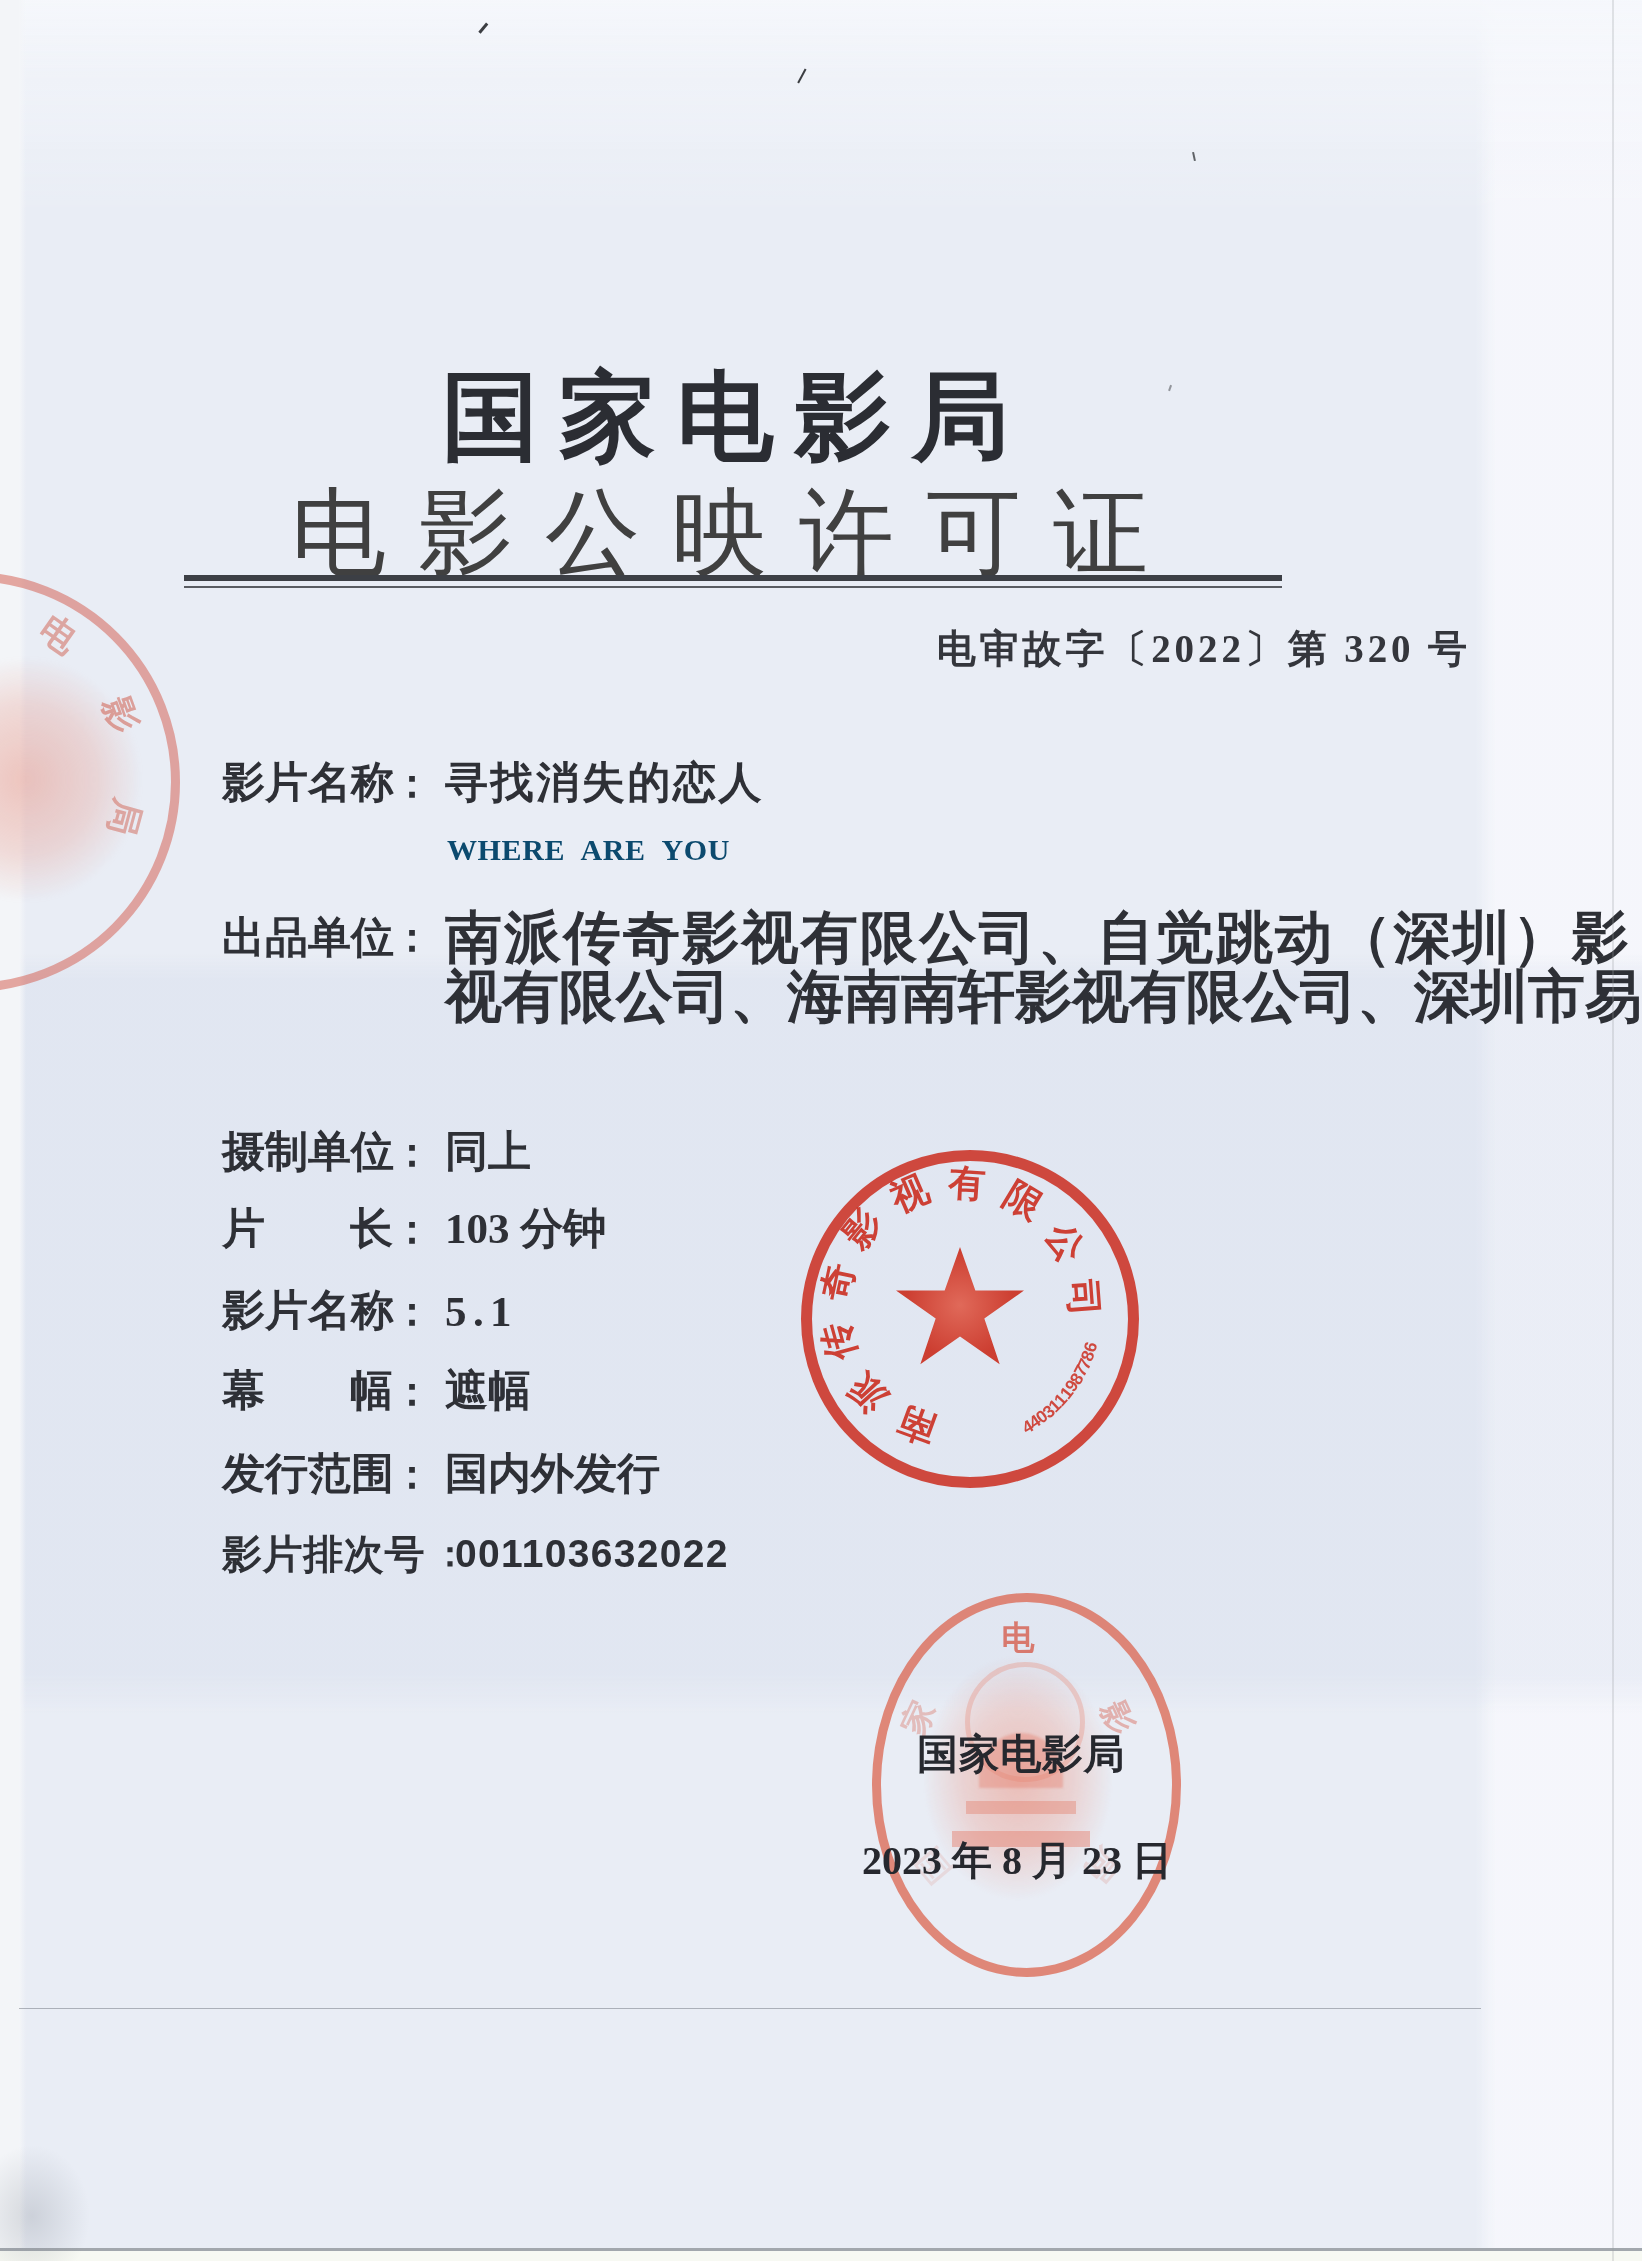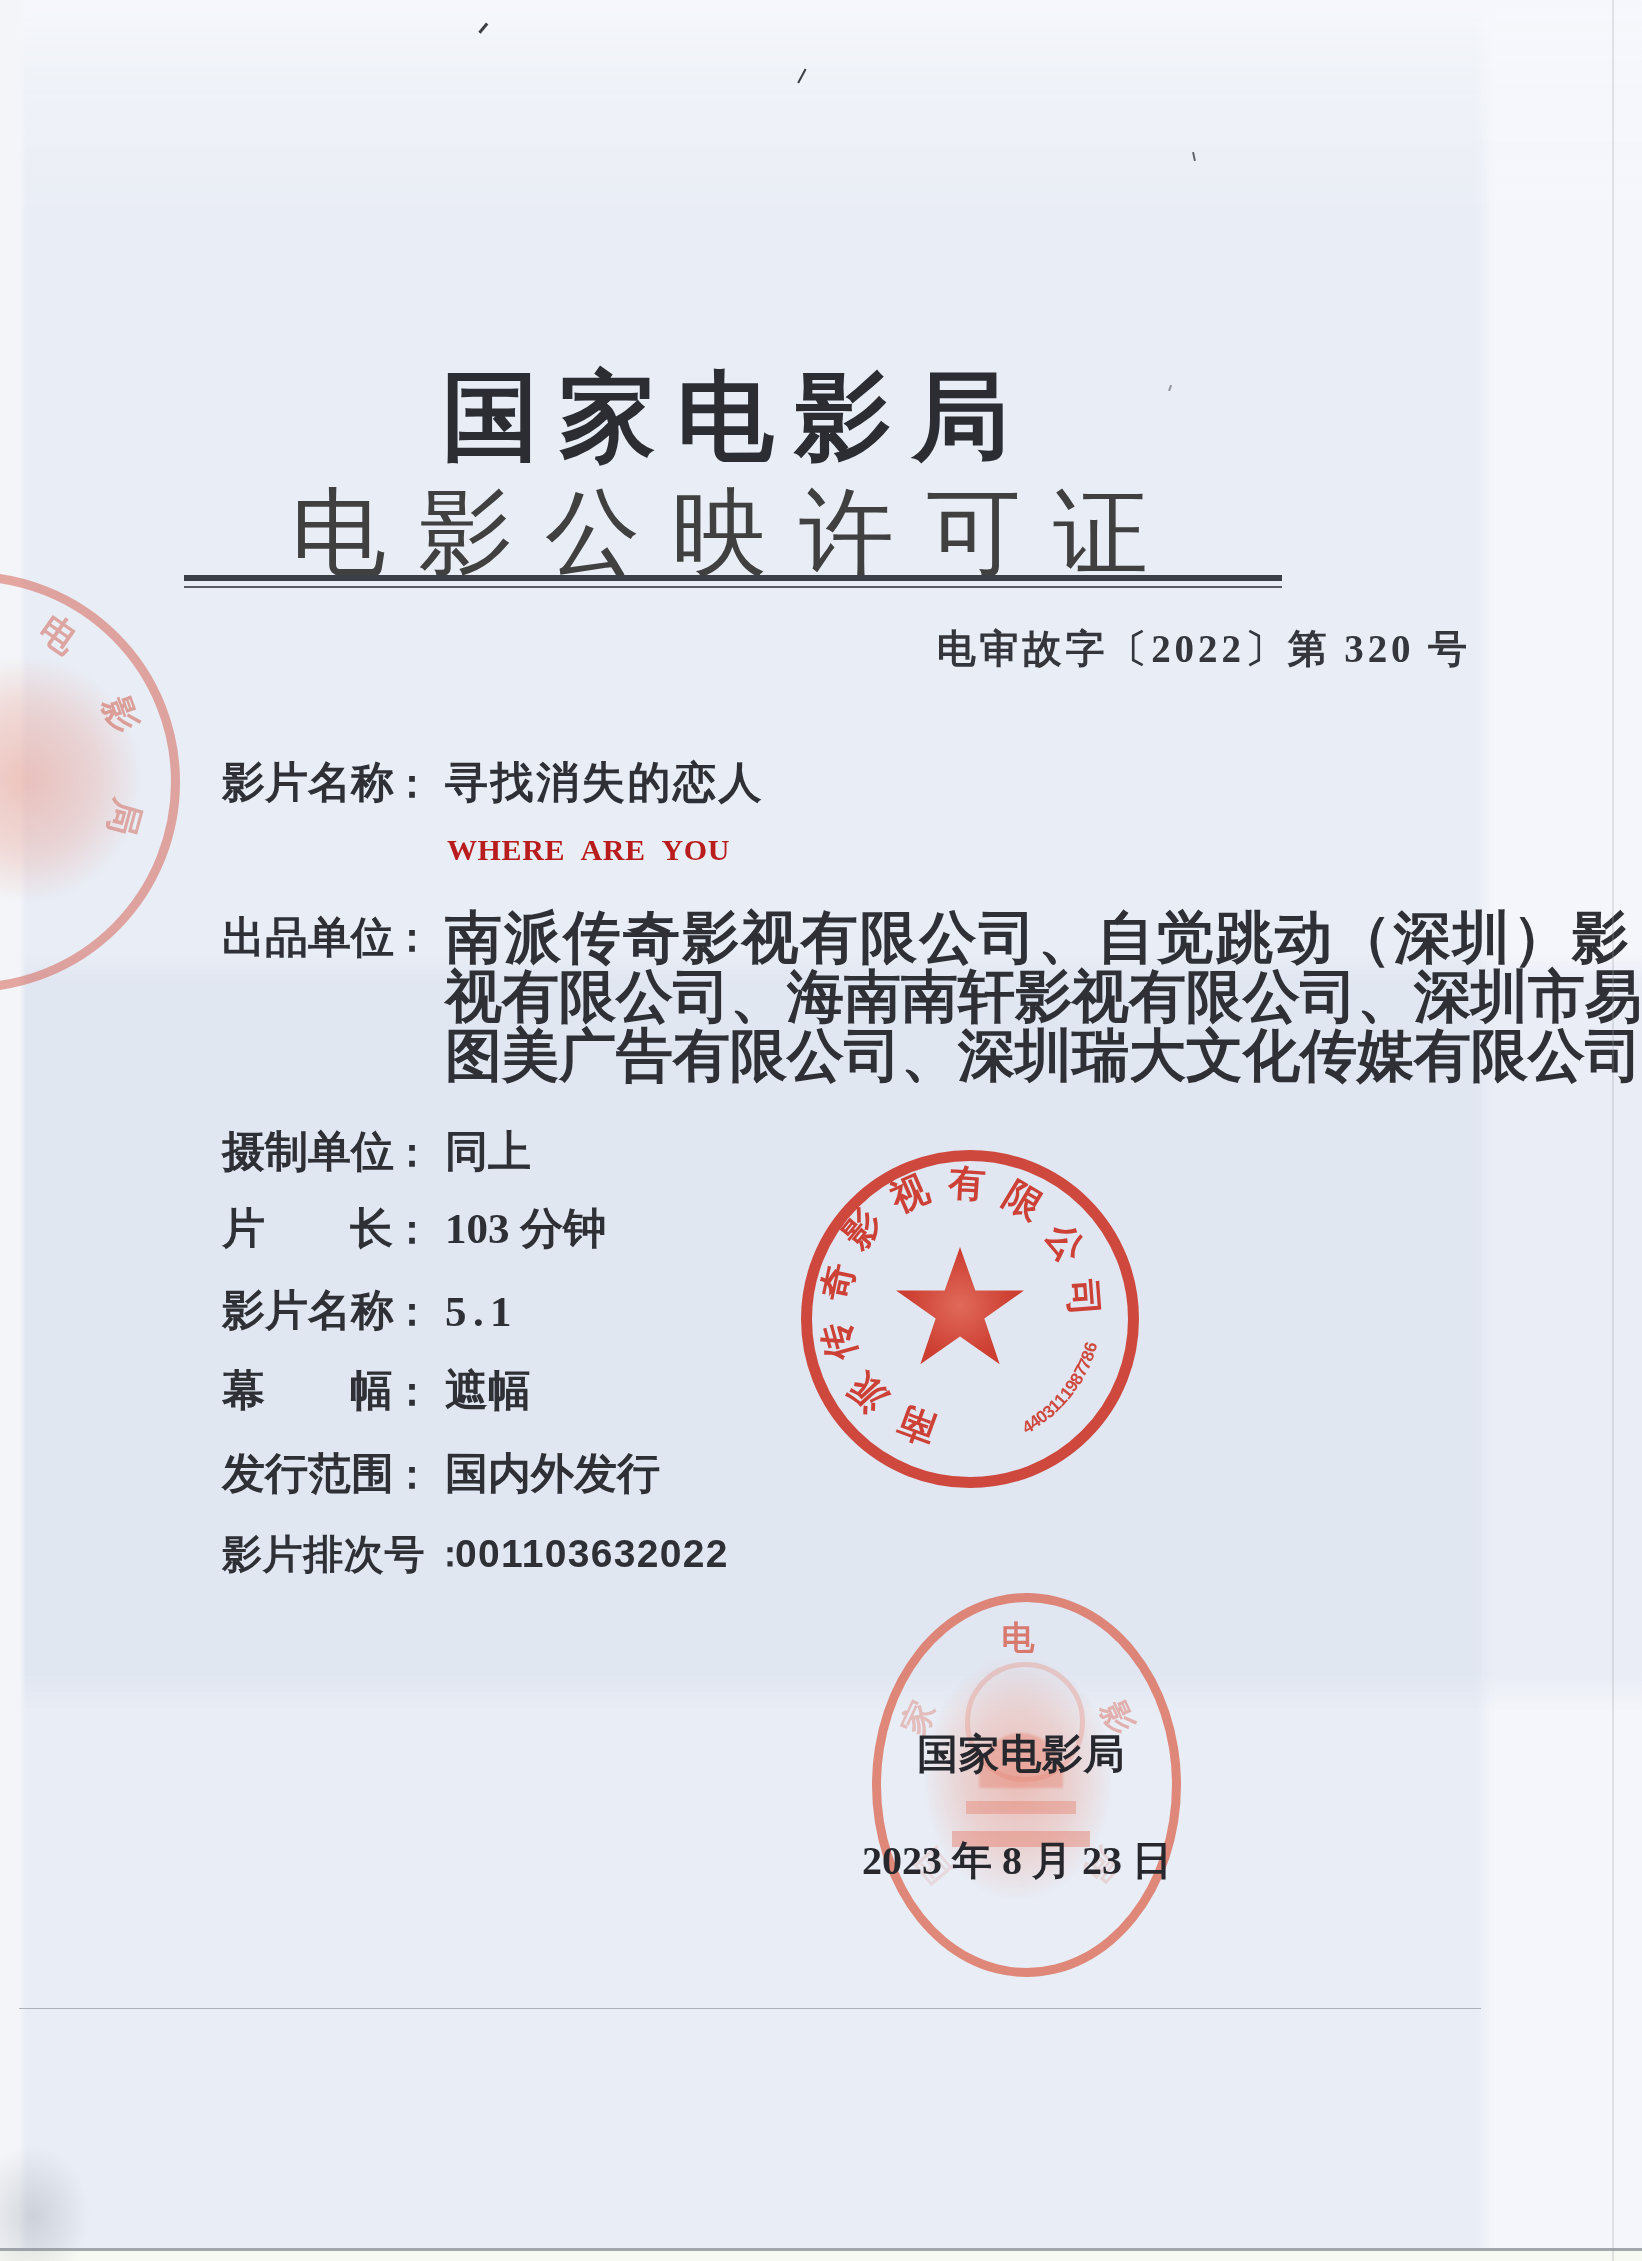--- a/index.html
+++ b/index.html
@@ -29,21 +29,21 @@
   .row{position:absolute;left:0;width:1643px;height:64px;}
   .lbl{position:absolute;left:222px;top:0;height:100%;width:171px;
     display:flex;align-items:center;font-size:43px;font-weight:bold;white-space:nowrap;}
   .colon{position:absolute;left:392px;top:0;height:100%;display:flex;align-items:center;
     font-size:40px;font-weight:bold;}
   .val{position:absolute;left:445px;top:0;height:100%;display:flex;align-items:center;
     font-size:43px;font-weight:bold;white-space:nowrap;}
   .row-name .val{font-size:43px;letter-spacing:2.6px;}
   .row-sound .val{letter-spacing:6.4px;}
   .english{position:absolute;left:447px;top:832px;height:36px;display:flex;align-items:center;
-    font-size:30px;font-weight:bold;letter-spacing:0.6px;word-spacing:9px;color:#b91c1c;white-space:nowrap;}
+    font-size:30px;font-weight:bold;letter-spacing:0.6px;word-spacing:9px;color:#0c4a6e;white-space:nowrap;}
   .producer-label{position:absolute;left:222px;top:908px;height:59px;display:flex;align-items:center;
     font-size:43px;font-weight:bold;white-space:nowrap;}
   .producer-colon{position:absolute;left:392px;top:908px;height:59px;display:flex;align-items:center;
     font-size:40px;font-weight:bold;}
   .producer-lines{position:absolute;left:445px;top:908px;}
   .producer-line{height:59px;line-height:59px;font-size:57px;font-weight:bold;white-space:nowrap;}
   .producer-line.l0{letter-spacing:2.3px;}
   .row-serial{font-family:"Liberation Sans","DejaVu Sans",sans-serif;}
   .row-serial .lbl{width:206px;font-size:40px;letter-spacing:0.6px;}
   .row-serial .colon{left:432px;font-size:36px;}
@@ -165,21 +165,20 @@
   <div class="val">寻找消失的恋人</div>
 </div>
 <div class="english">WHERE ARE YOU</div>
 
 <div>
   <div class="producer-label">出品单位</div>
   <div class="producer-colon">：</div>
   <div class="producer-lines">
     <div class="producer-line l0">南派传奇影视有限公司、自觉跳动（深圳）影</div>
     <div class="producer-line">视有限公司、海南南轩影视有限公司、深圳市易</div>
-    <div class="producer-line">图美广告有限公司、深圳瑞大文化传媒有限公司</div>
   </div>
 </div>
 
 <div class="row" style="top:1120px;">
   <div class="lbl">摄制单位</div>
   <div class="colon">：</div>
   <div class="val">同上</div>
 </div>
 
 <div class="row" style="top:1197px;">

